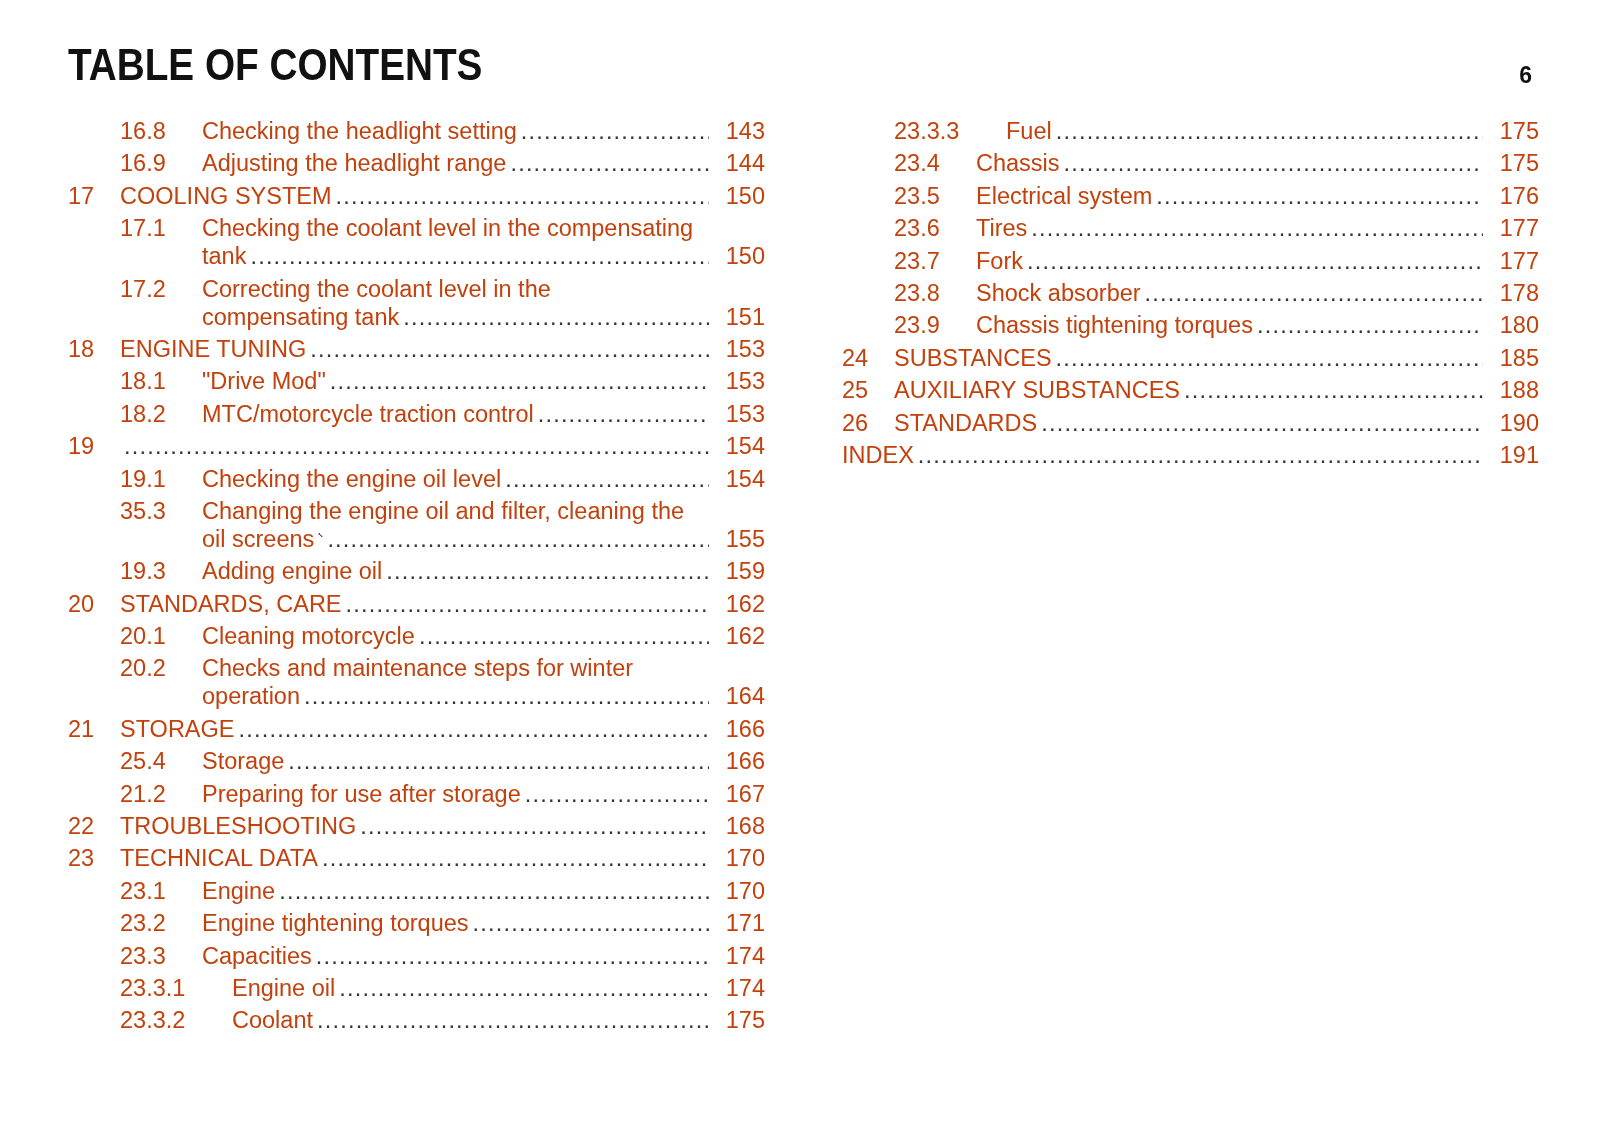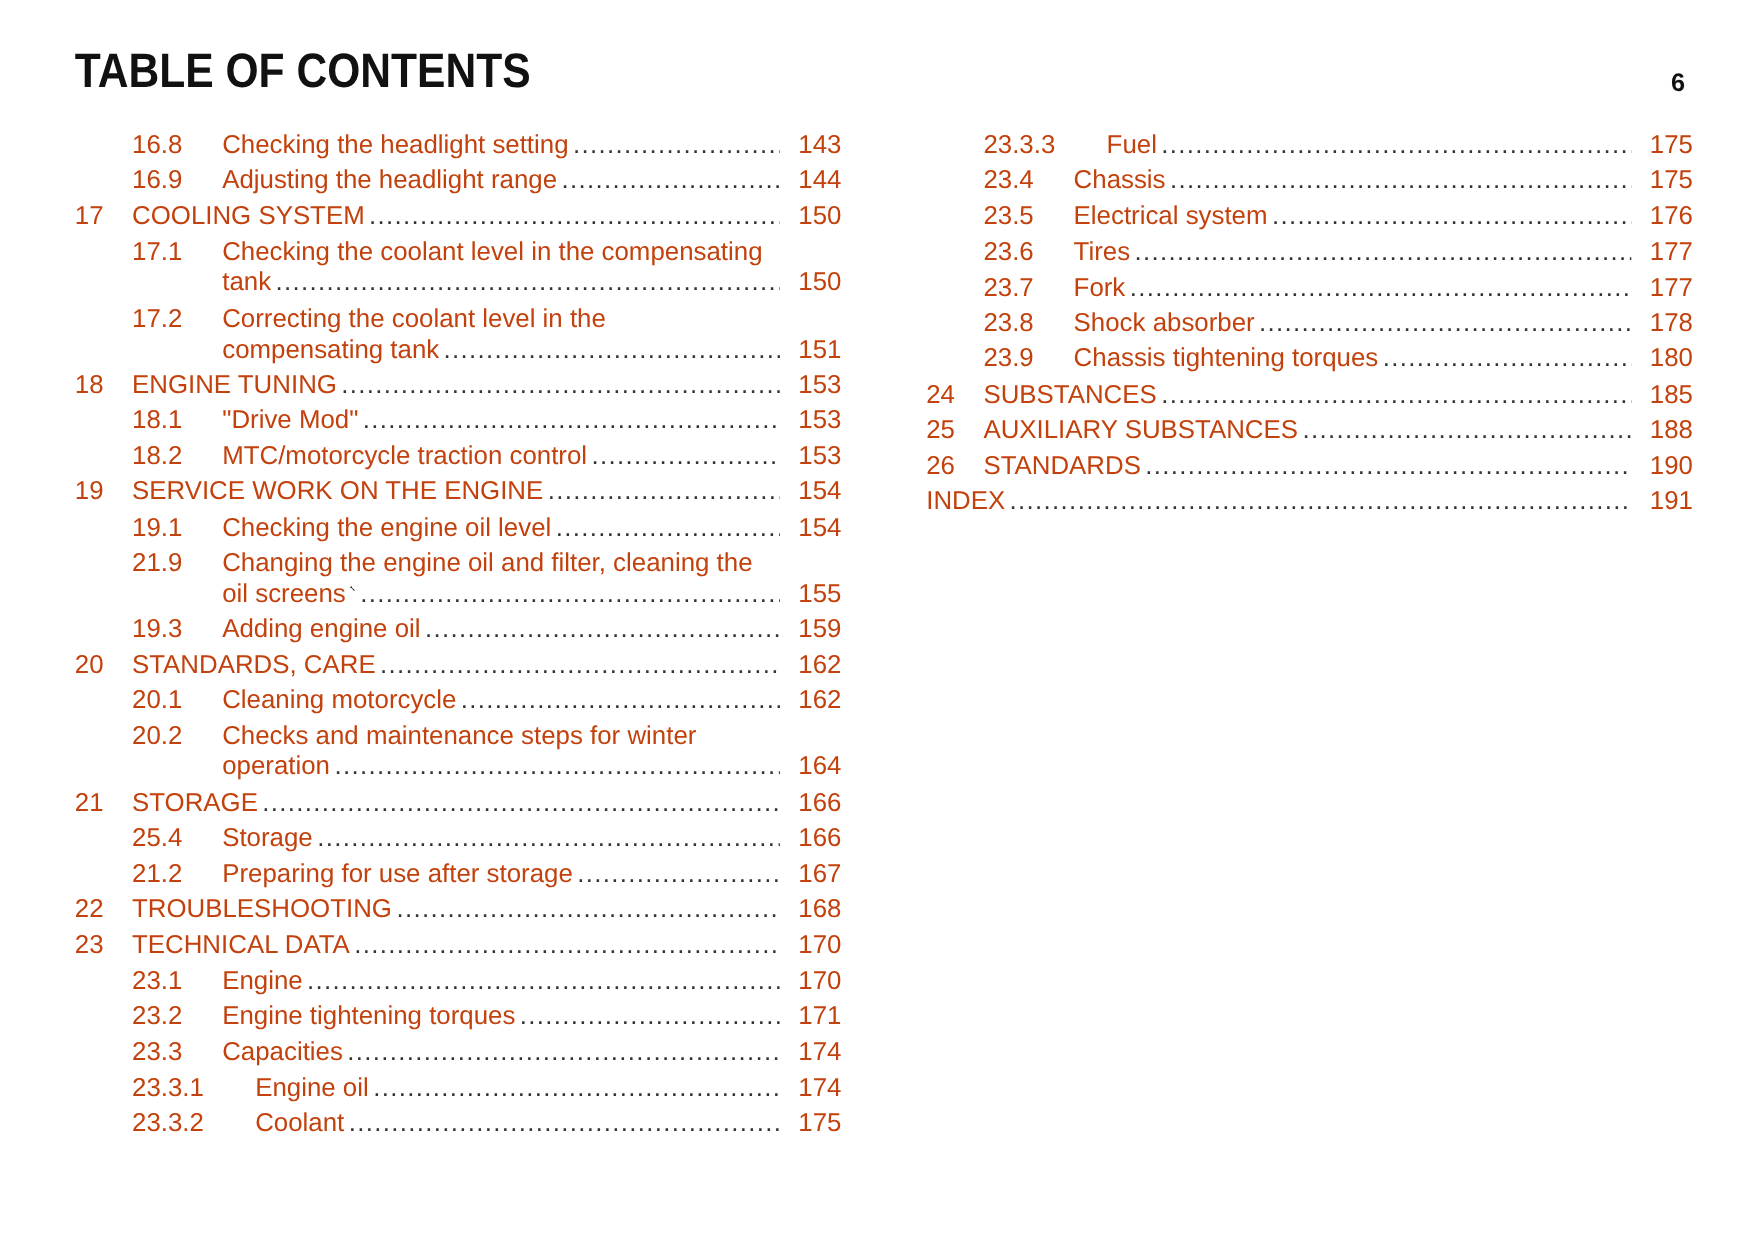--- a/index.html
+++ b/index.html
@@ -133,37 +133,36 @@
     <div class="body">
         <span class="title">MTC/motorcycle traction control</span>
         <span class="dots"></span>
         <span class="page">153</span>
       </div>
   </div>
 
   <div class="entry lvl1">
     <span class="num">19</span>
     <div class="body">
-        <span class="title">SERVICE WORK ON THE ENGINE</span>
         <span class="dots"></span>
         <span class="page">154</span>
       </div>
   </div>
 
   <div class="entry lvl2">
     <span class="num">19.1</span>
     <div class="body">
         <span class="title">Checking the engine oil level</span>
         <span class="dots"></span>
         <span class="page">154</span>
       </div>
   </div>
 
   <div class="entry lvl2 two-line">
-    <span class="num">21.9</span>
+    <span class="num">35.3</span>
     <div style="padding-left:134px;">
         <span class="first">Changing the engine oil and filter, cleaning the</span>
       </div>
     <div class="body">
         <span class="title">oil screens</span>
         <svg class="wrench" viewBox="0 0 24 24">
           <path d="M3 4.5 L7.5 2 L10 5.5 L8.6 7.8 L20.5 18.3 C21.5 19.2 21.3 20.8 20.2 21.6 C19.3 22.2 18.1 22 17.4 21.2 L7 9.4 L4.6 10.5 L2 7 Z" fill="#1a1a1a"></path>
         </svg>
         <span class="dots"></span>
         <span class="page">155</span>

